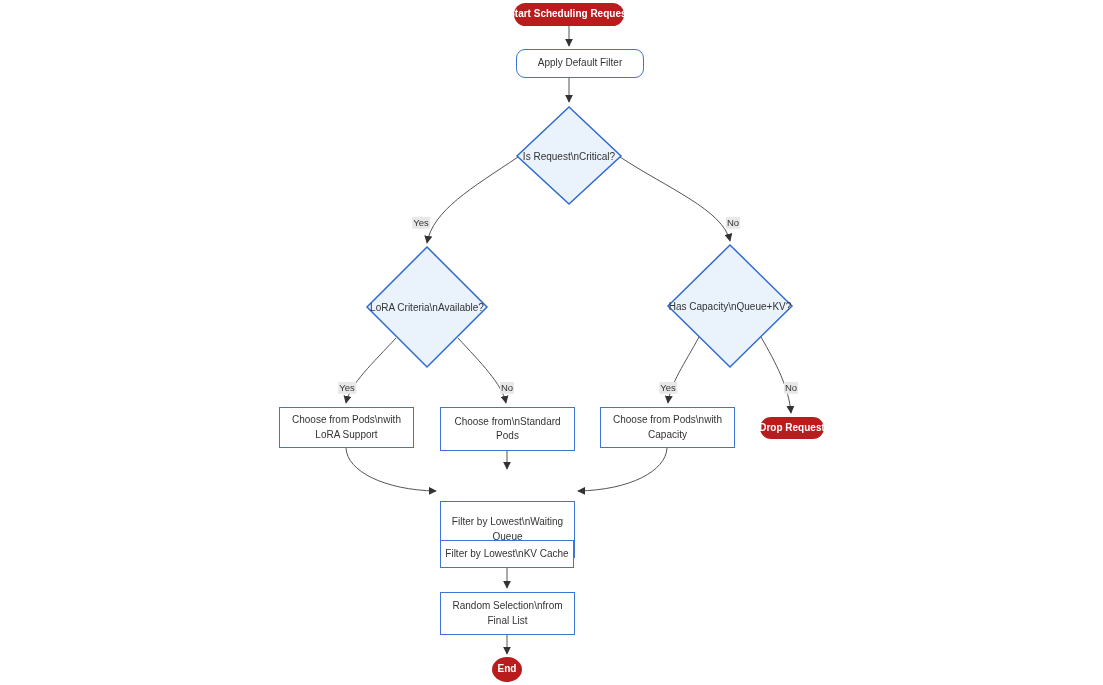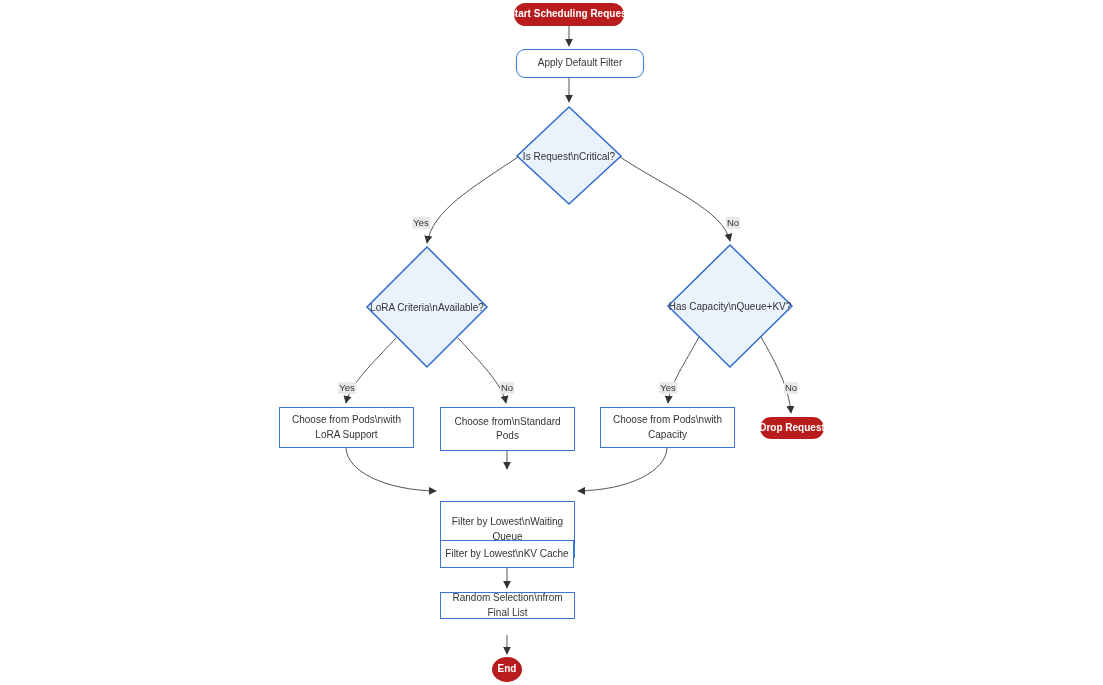--- a/index.html
+++ b/index.html
@@ -116,21 +116,21 @@
   <div class="node rect" style="left:600px; top:407px; width:135px; height:41px;">Choose from Pods\nwith
 Capacity</div>
 
   <div class="node pill" style="left:760px; top:417px; width:64px; height:22px;">Drop Request</div>
 
   <div class="node rect" style="left:440px; top:473px; width:135px; height:57px;margin-top:28px;">Filter by Lowest\nWaiting
 Queue</div>
 
   <div class="node rect" style="left:440px; top:540px; width:134px; height:28px;">Filter by Lowest\nKV Cache</div>
 
-  <div class="node rect" style="left:440px; top:592px; width:135px; height:27px;">Random Selection\nfrom
+  <div class="node rect" style="left:440px; top:592px; width:135px; height:43px;">Random Selection\nfrom
 Final List</div>
 
   <div class="node pill" style="left:492px; top:640px; width:30px; height:25px; border-radius:50%;margin-top:17px;">End</div>
 
   <div class="edge-label" style="left:421px; top:223px;">Yes</div>
 
   <div class="edge-label" style="left:733px; top:223px;">No</div>
 
   <div class="edge-label" style="left:347px; top:388px;">Yes</div>
 

